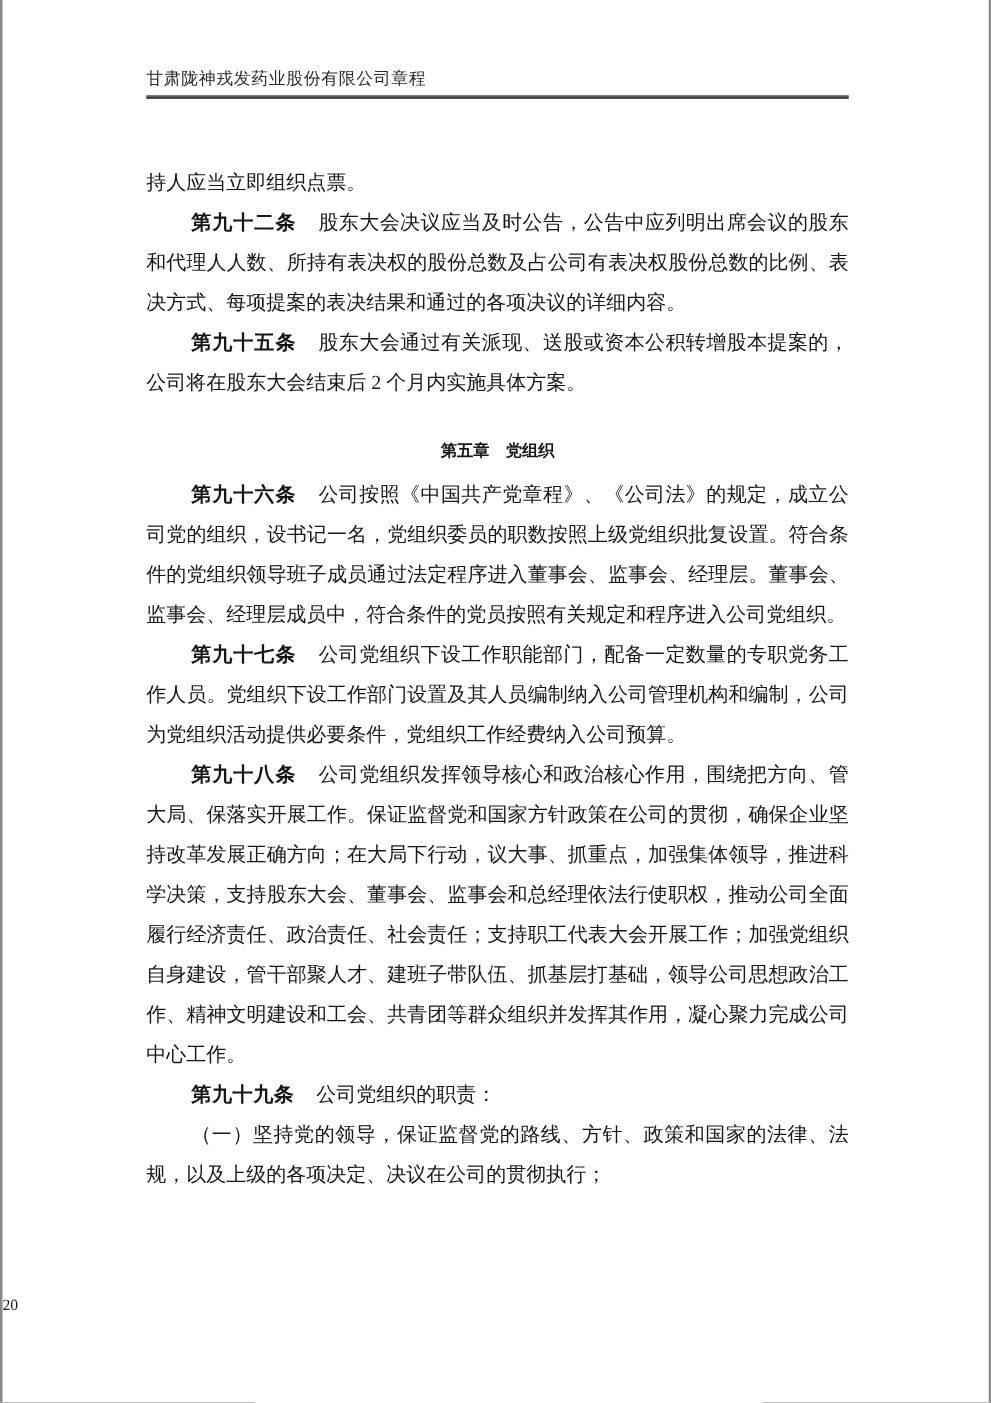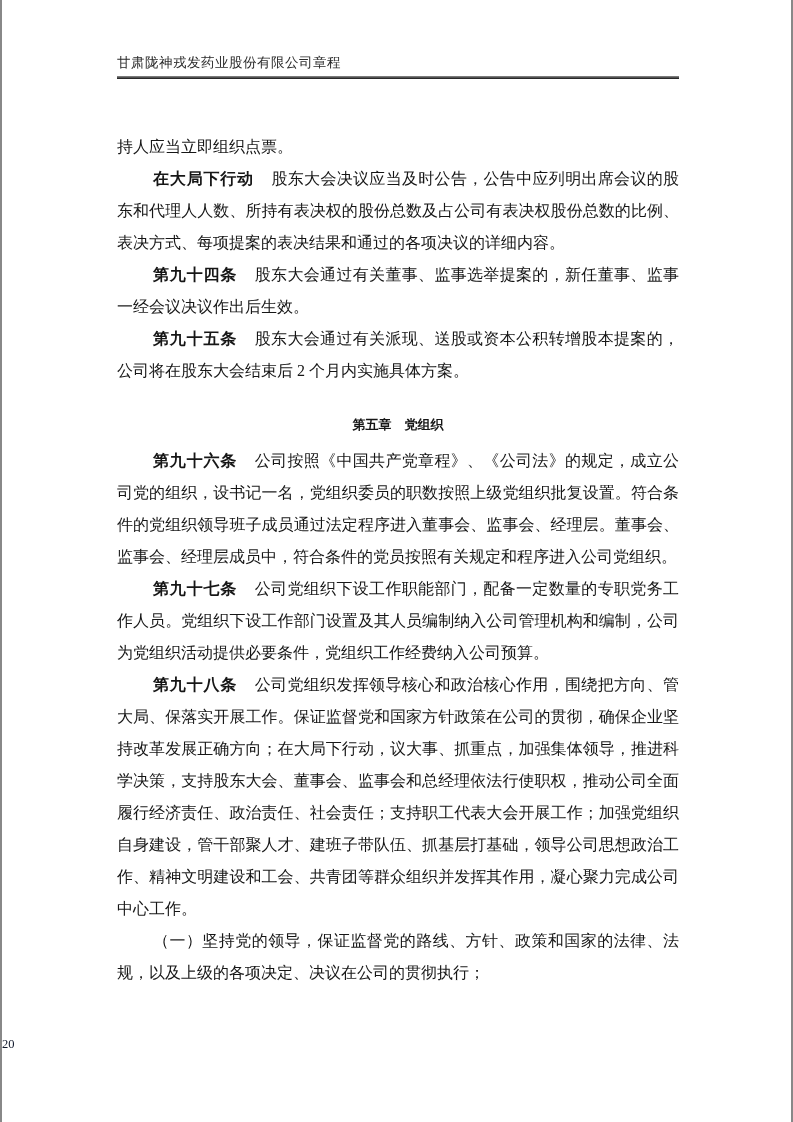--- a/index.html
+++ b/index.html
@@ -111,27 +111,24 @@
     <div class="header-rule"></div>
   </div>
 
   <div class="content">
 
     <p class="para no-indent">
       <span>持人应当立即组织点票。</span>
     </p>
 
     <p class="para">
-      <span class="article-label">在大局下行动</span><span>股东大会决议应当及时公告，公告中应列明出席会议的股东和代理人人数、所持有表决权的股份总数及占公司有表决权股份总数的比例、表决方式、每项提案的表决结果和通过的各项决议的详细内容。</span>
+      <span class="article-label">第九十二条</span><span>股东大会决议应当及时公告，公告中应列明出席会议的股东和代理人人数、所持有表决权的股份总数及占公司有表决权股份总数的比例、表决方式、每项提案的表决结果和通过的各项决议的详细内容。</span>
     </p>
 
 
-    <p class="para">
-      <span class="article-label">第九十四条</span><span>股东大会通过有关董事、监事选举提案的，新任董事、监事一经会议决议作出后生效。</span>
-    </p>
 
     <p class="para">
       <span class="article-label">第九十五条</span><span>股东大会通过有关派现、送股或资本公积转增股本提案的，公司将在股东大会结束后 2 个月内实施具体方案。</span>
     </p>
 
     <h2 class="chapter">
       <span>第五章</span><span class="chapter-title">党组织</span>
     </h2>
 
     <p class="para">
@@ -139,20 +136,23 @@
     </p>
 
     <p class="para">
       <span class="article-label">第九十七条</span><span>公司党组织下设工作职能部门，配备一定数量的专职党务工作人员。党组织下设工作部门设置及其人员编制纳入公司管理机构和编制，公司为党组织活动提供必要条件，党组织工作经费纳入公司预算。</span>
     </p>
 
     <p class="para">
       <span class="article-label">第九十八条</span><span>公司党组织发挥领导核心和政治核心作用，围绕把方向、管大局、保落实开展工作。保证监督党和国家方针政策在公司的贯彻，确保企业坚持改革发展正确方向；在大局下行动，议大事、抓重点，加强集体领导，推进科学决策，支持股东大会、董事会、监事会和总经理依法行使职权，推动公司全面履行经济责任、政治责任、社会责任；支持职工代表大会开展工作；加强党组织自身建设，管干部聚人才、建班子带队伍、抓基层打基础，领导公司思想政治工作、精神文明建设和工会、共青团等群众组织并发挥其作用，凝心聚力完成公司中心工作。</span>
     </p>
 
+    <p class="para">
+      <span class="article-label">第九十九条</span><span>公司党组织的职责：</span>
+    </p>
 
     <p class="para">
       <span>（一）坚持党的领导，保证监督党的路线、方针、政策和国家的法律、法规，以及上级的各项决定、决议在公司的贯彻执行；</span>
     </p>
 
   </div>
 
   <div class="footer-num">20</div>
 
 

